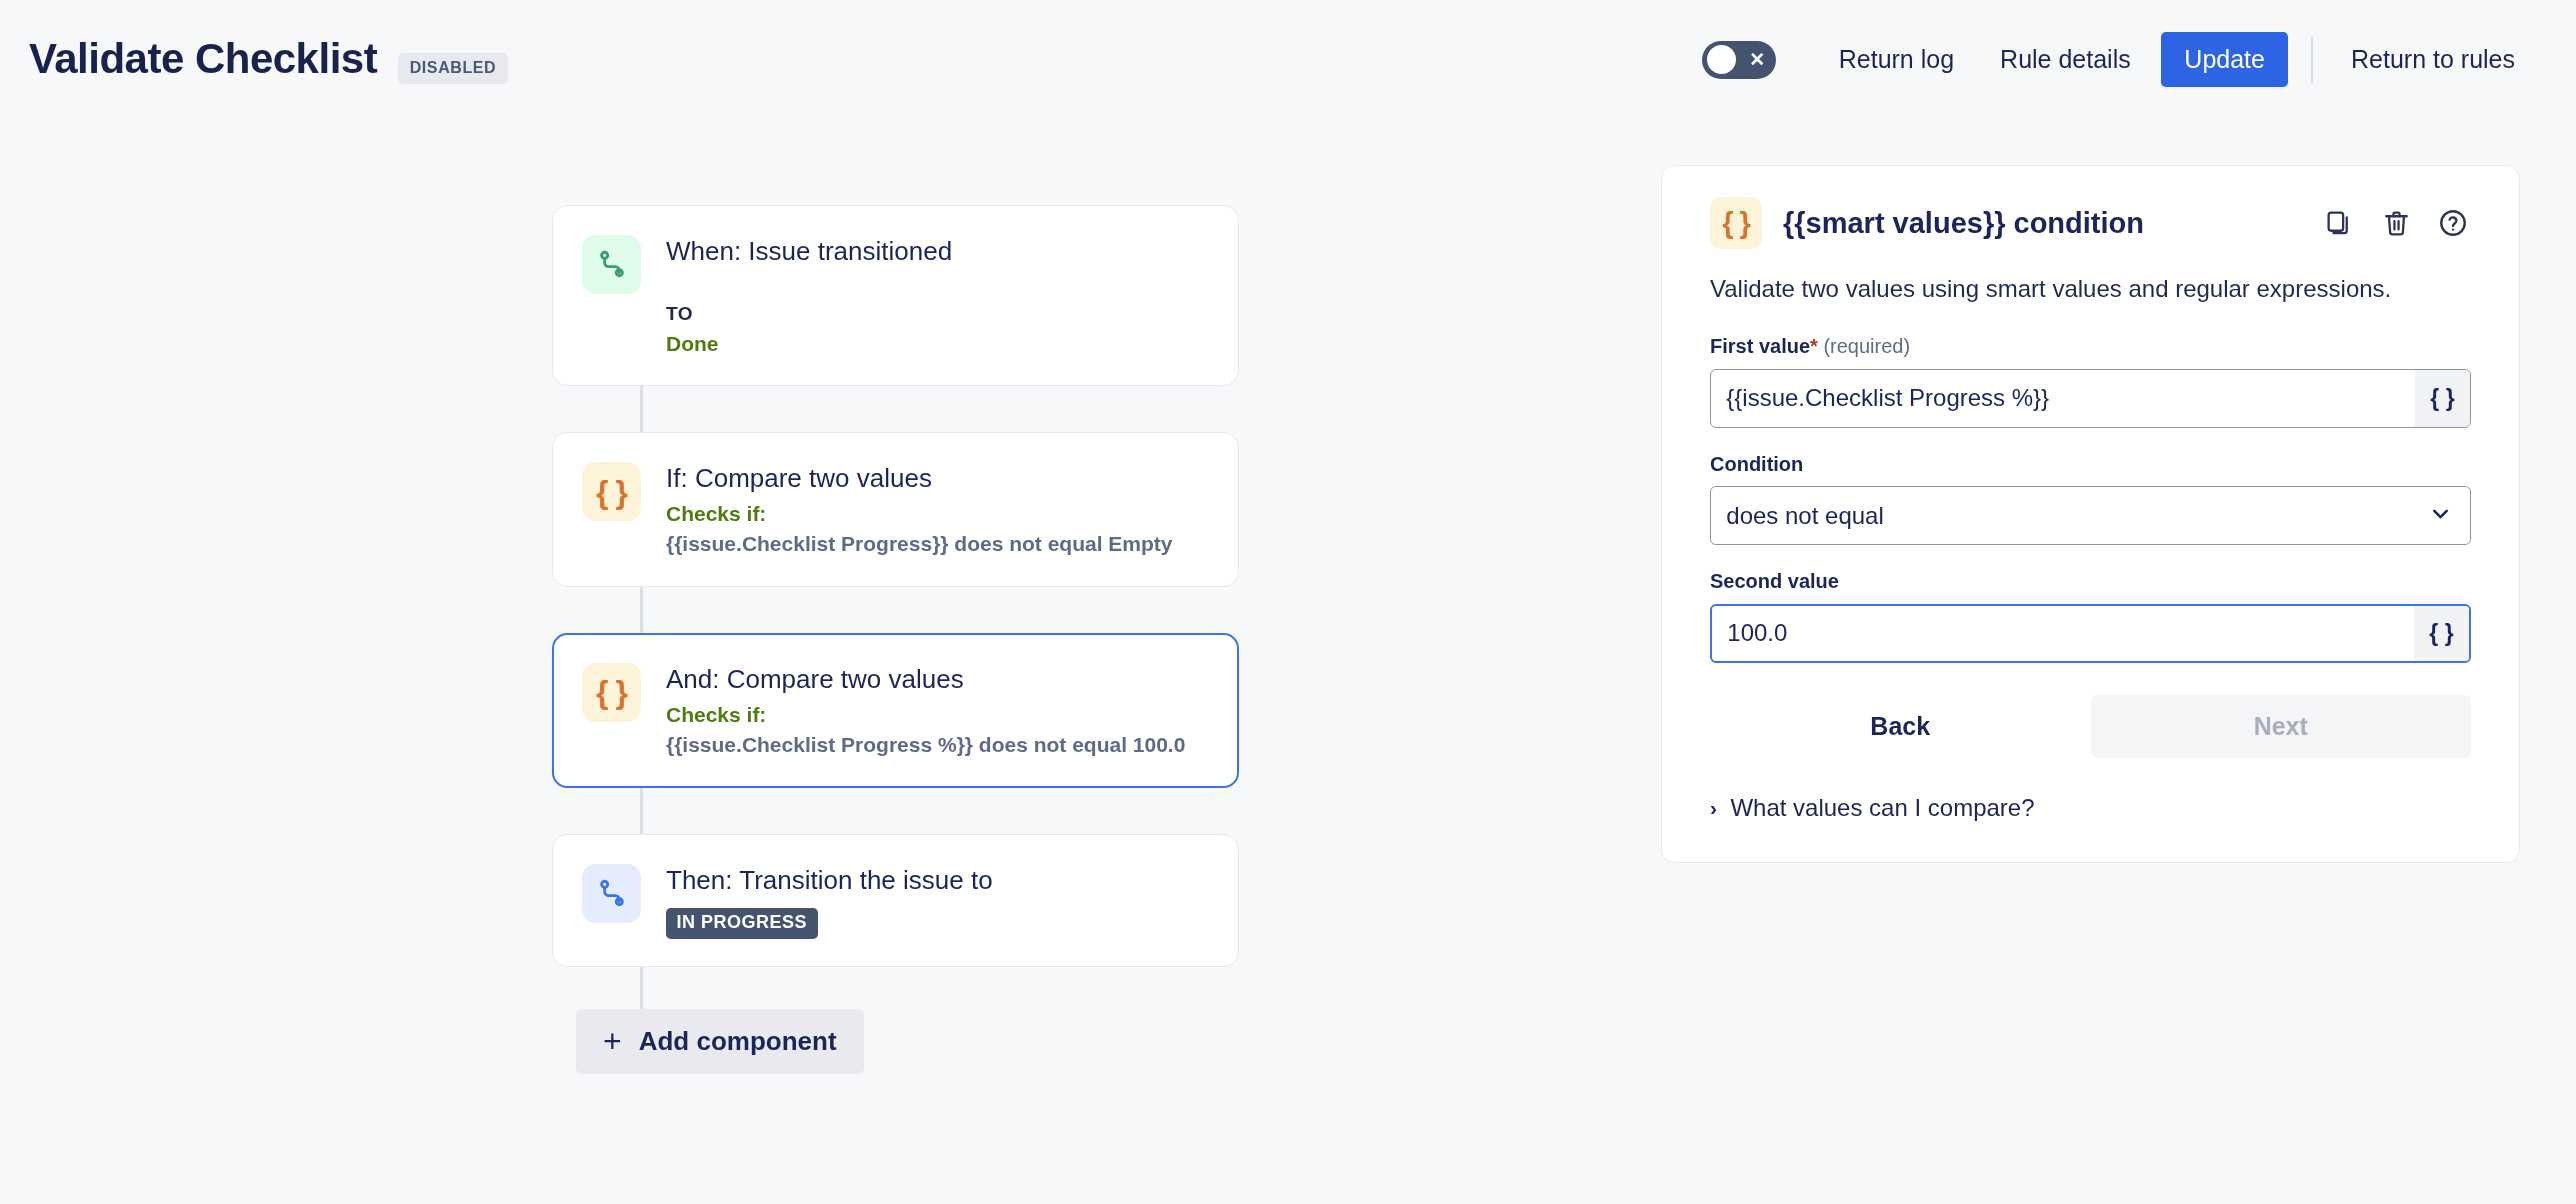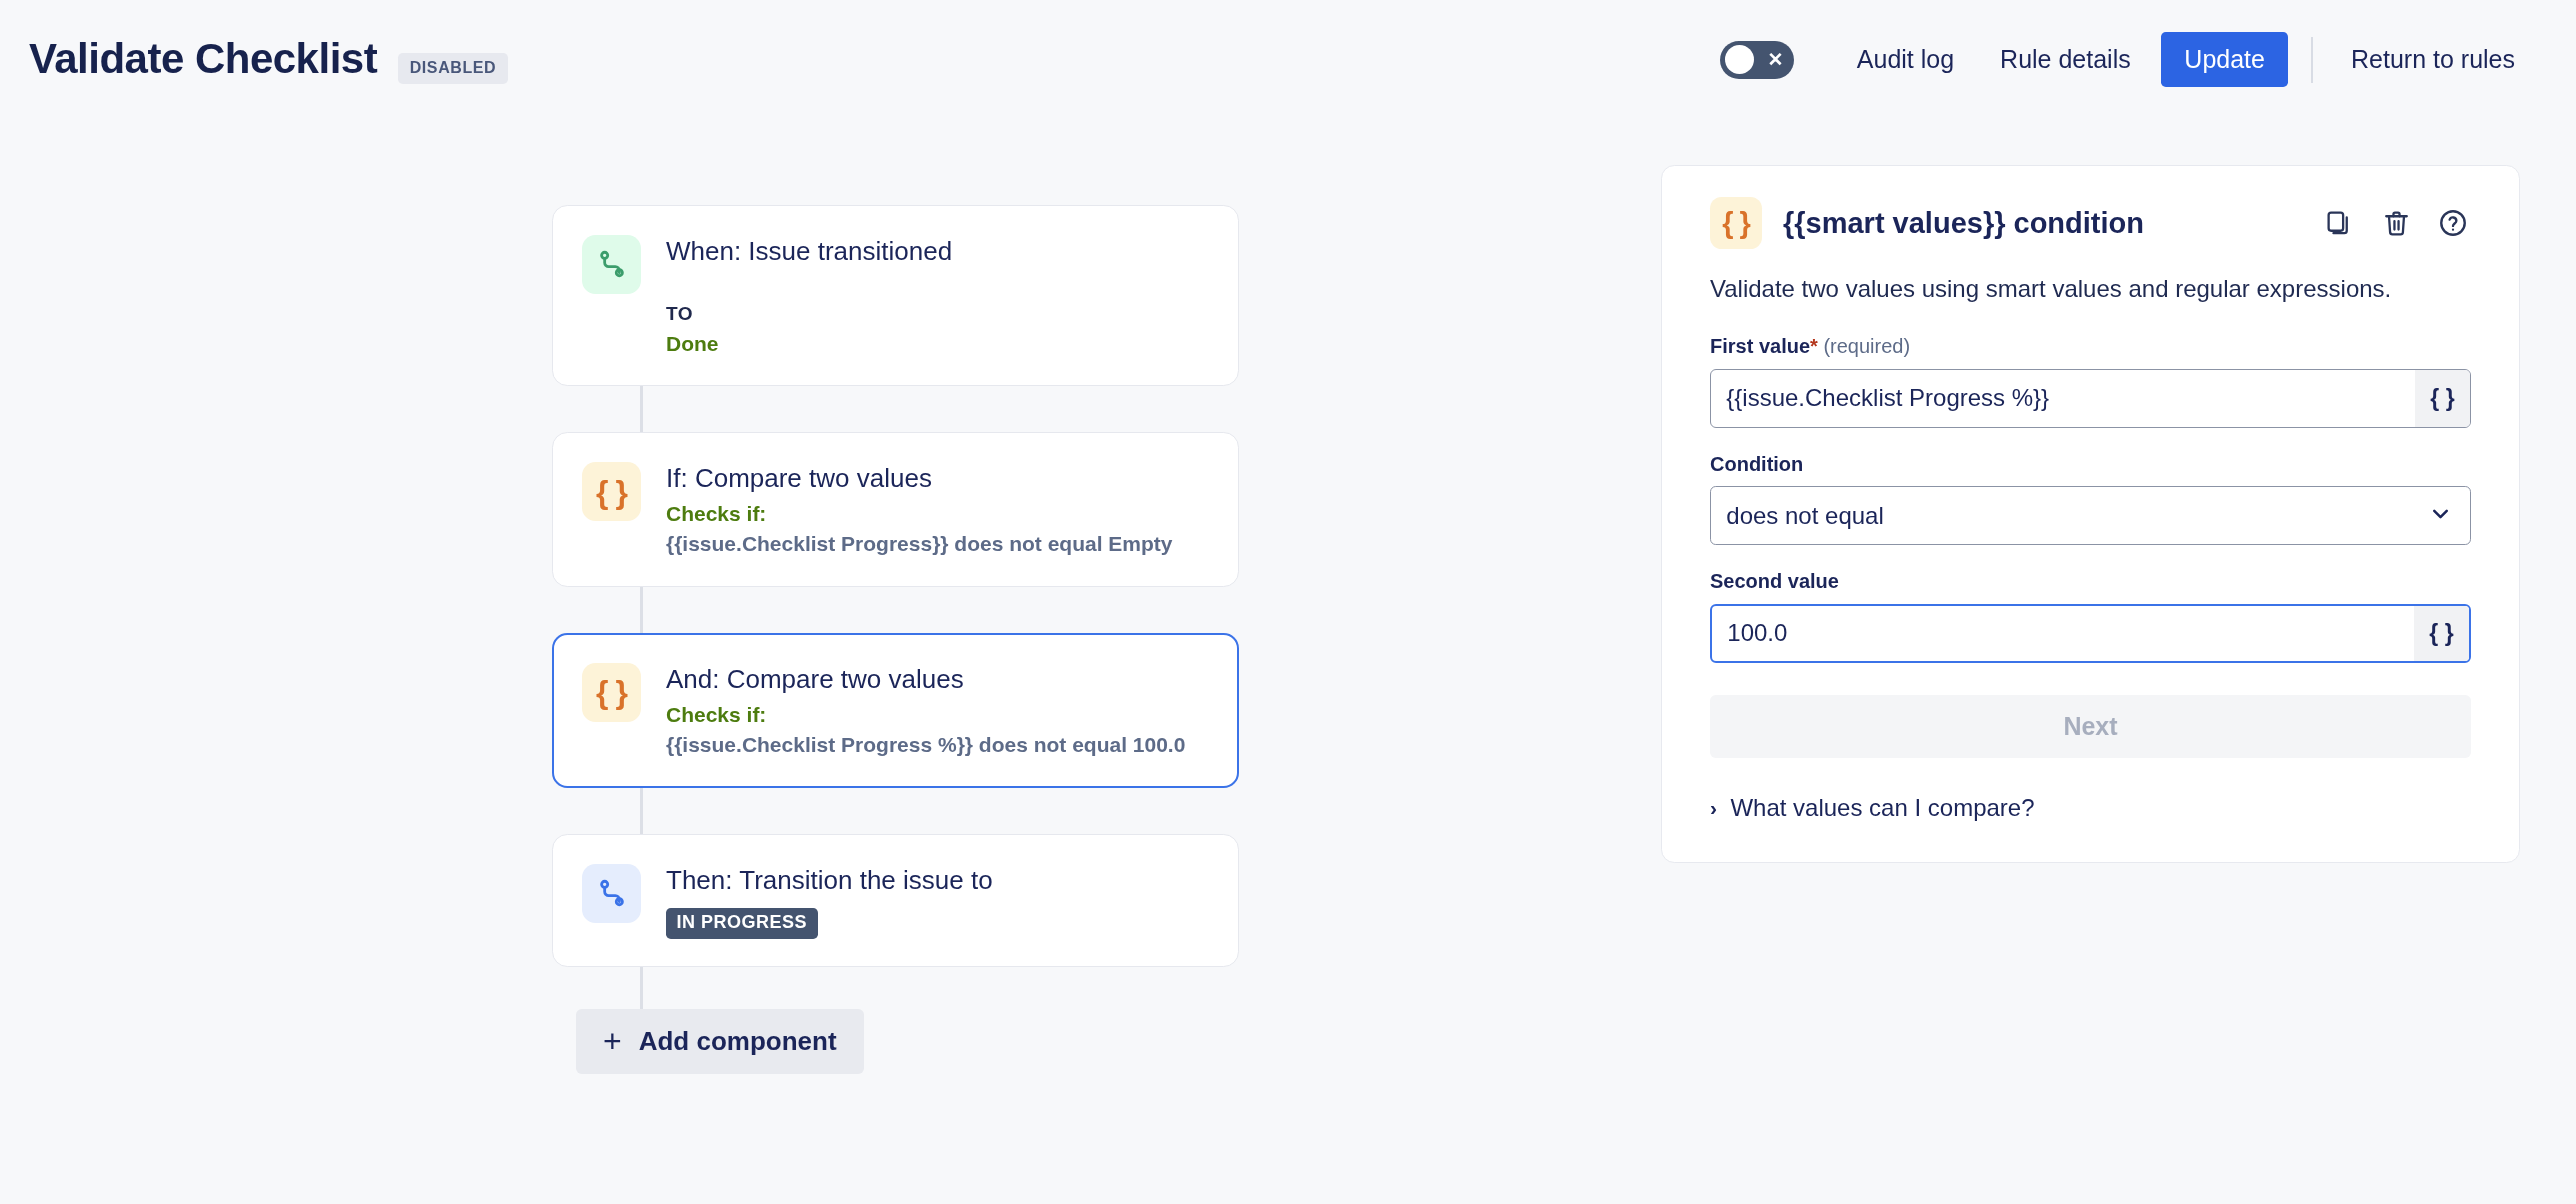--- a/index.html
+++ b/index.html
@@ -363,21 +363,21 @@
     <div class="page-title">Validate Checklist</div>
     <div class="disabled-badge">DISABLED</div>
   </div>
 
   <div class="header-right">
     <div class="toggle">
       <div class="toggle-knob"></div>
       <div class="toggle-x">✕</div>
     </div>
 
-    <div class="nav-link">Audit log</div>
+    <div class="nav-link">Return log</div>
     <div class="nav-link">Rule details</div>
     <div class="nav-link primary">Update</div>
     <div class="nav-divider"></div>
     <div class="nav-link">Return to rules</div>
   </div>
 </div>
 
 <div class="flow">
 
   <div class="card">
@@ -501,20 +501,21 @@
     </span>
   </div>
 
   <div class="field-label">Second value</div>
   <div class="input-row focused">
     <input class="input-text" type="text" value="100.0" style="">
     <div class="input-suffix">{ }</div>
   </div>
 
   <div class="btn-row">
+    <button class="btn">Back</button>
     <button class="btn disabled">Next</button>
   </div>
 
   <div class="expander">
     <span class="expander-caret">›</span>
     <span class="expander-text">What values can I compare?</span>
   </div>
 </div>
 
 

